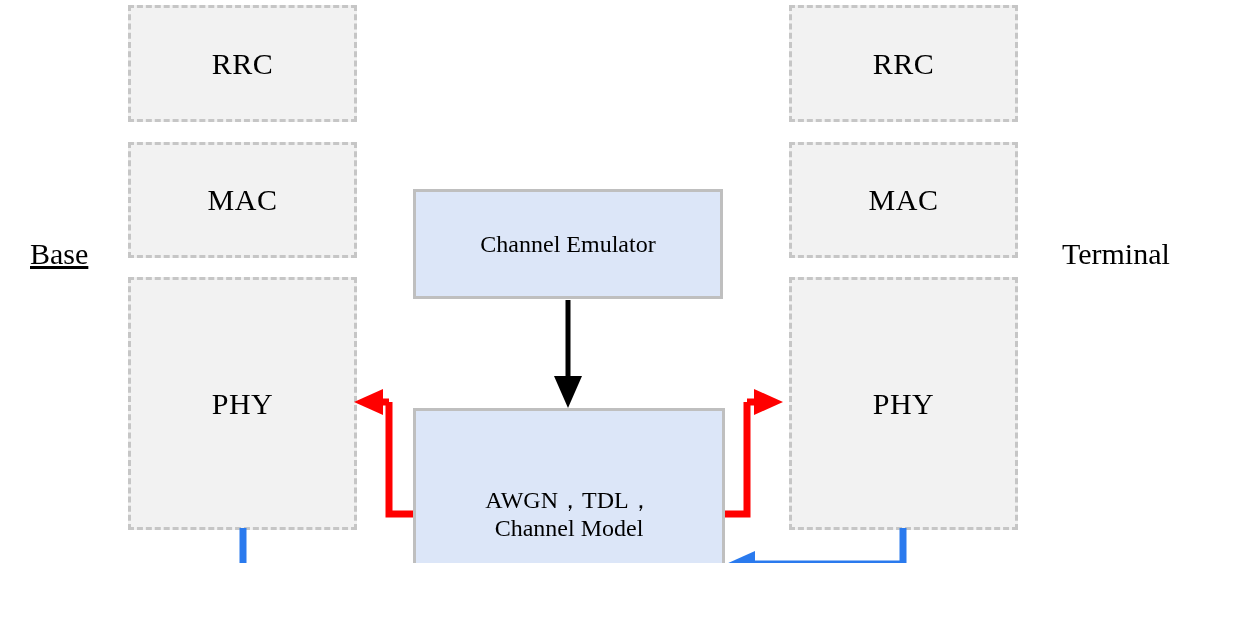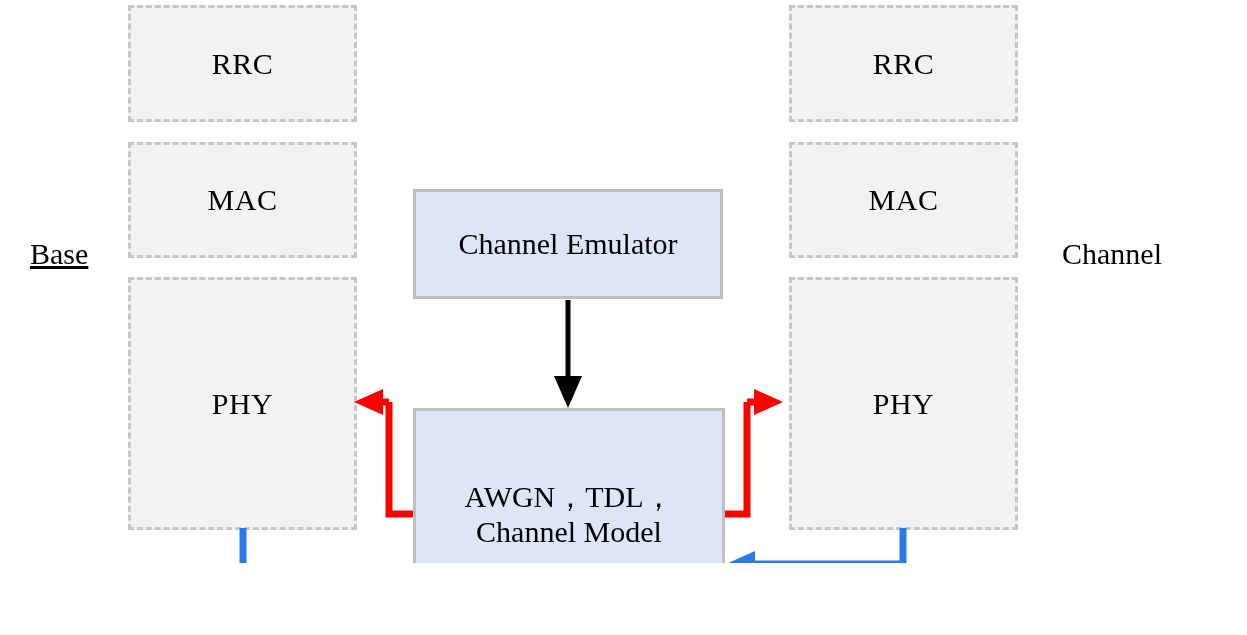--- a/index.html
+++ b/index.html
@@ -34,21 +34,21 @@
   }
   .emu-box {
     position: absolute;
     background: #dce6f8;
     border: 3px solid #bfbfbf;
     box-sizing: border-box;
     display: flex;
     align-items: center;
     justify-content: center;
     text-align: center;
-    font-size: 30px;
+    font-size: 24px;
     line-height: 1.18;
     color: #000;
   }
   .side-label {
     position: absolute;
     font-size: 30px;
     line-height: 1;
     white-space: nowrap;
     color: #000;
   }
@@ -86,21 +86,21 @@
   </div>
 
   <div class="stack-box" style="left:789px; top:142px; width:229px; height:116px;">
     <span>MAC</span>
   </div>
 
   <div class="stack-box" style="left:789px; top:277px; width:229px; height:253px;">
     <span>PHY</span>
   </div>
 
-  <div class="side-label" style="left:1062px; top:239px;">Channel</div>
+  <div class="side-label" style="left:1062px; top:239px;">Terminal</div>
 
   <div class="emu-box" style="left:413px; top:189px; width:310px; height:110px;">
     <span>Channel Emulator</span>
   </div>
 
   <div class="emu-box" style="left:413px; top:408px; width:312px; height:212px;">
     <div>
       <span class="cm-text-line">AWGN，TDL，</span>
       <span class="cm-text-line">Channel Model</span>
     </div>

